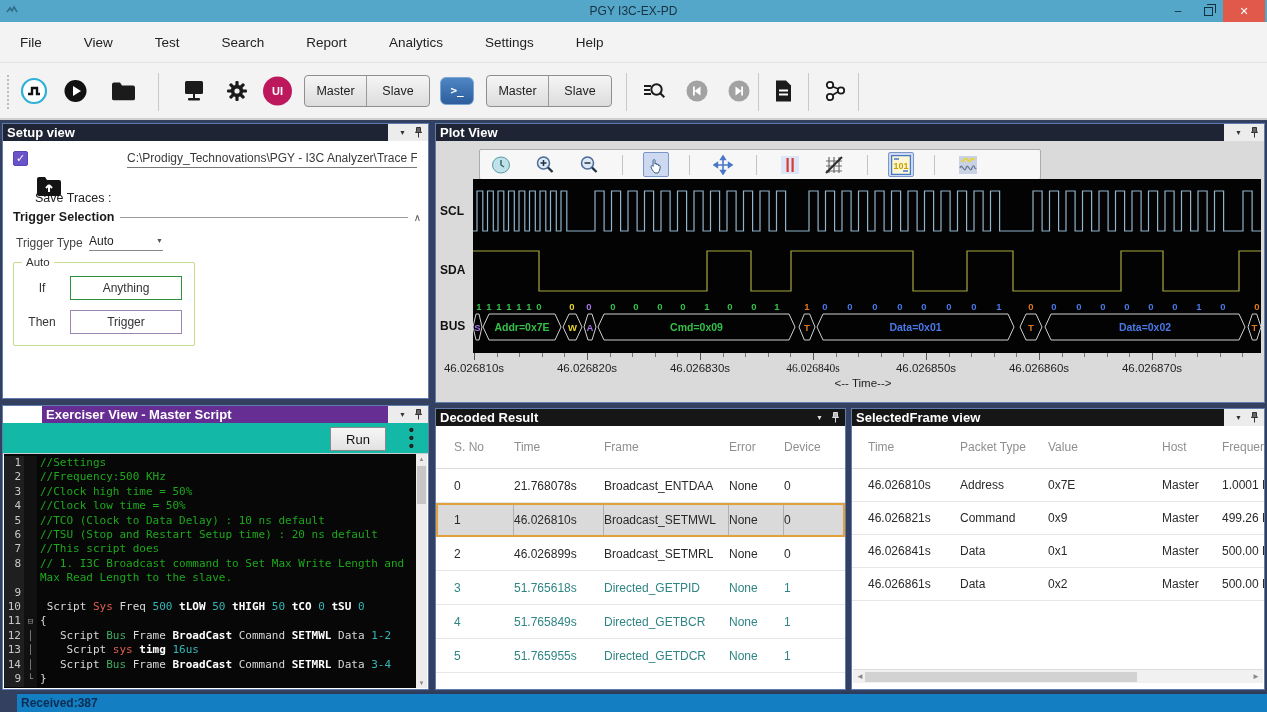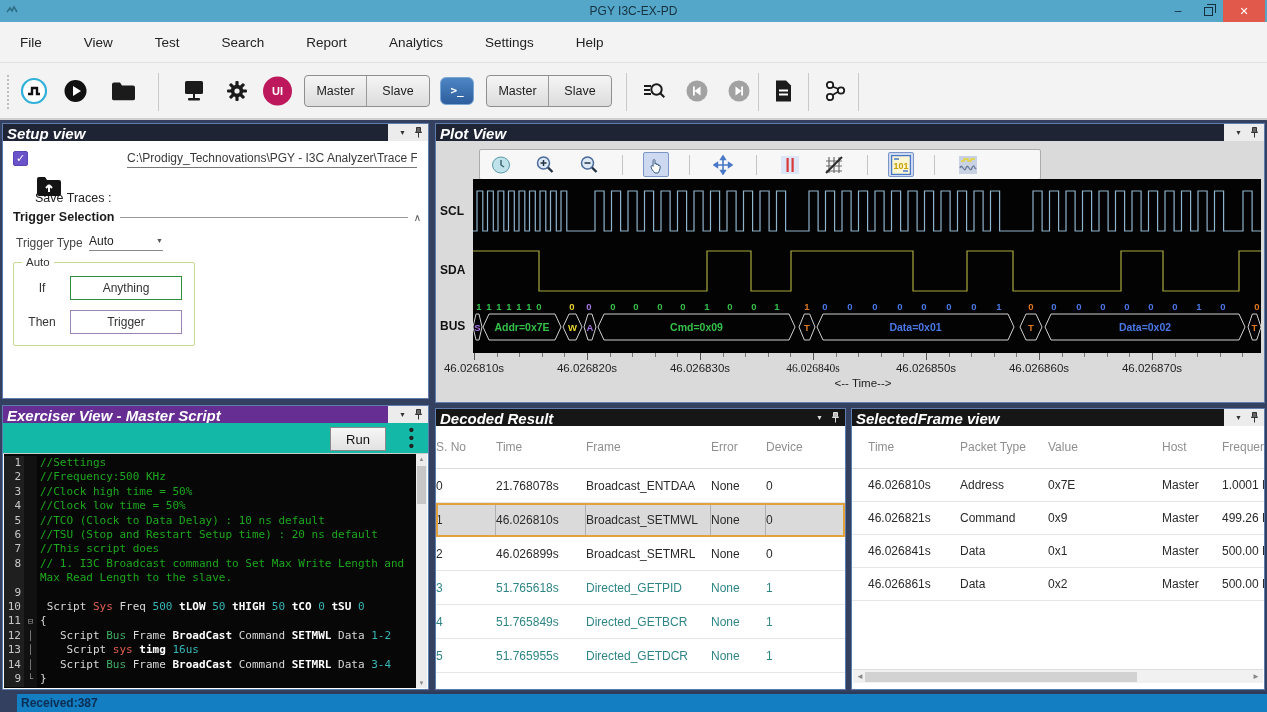--- a/index.html
+++ b/index.html
@@ -25,21 +25,21 @@
   .drag-dots { position:absolute; left:7px; top:12px; height:34px; width:3px; border-left:2px dotted #bdbdbd; }
   .seg-group { display:flex; border:1px solid #8f8f8f; border-radius:4px; overflow:hidden; background:linear-gradient(#f5f5f5,#dcdcdc); }
   .seg-btn { width:62px; height:30px; display:flex; align-items:center; justify-content:center; font-size:12.5px; color:#1d1d1d; border-right:1px solid #9a9a9a; }
   .seg-btn:last-child { border-right:none; }
   .ui-badge { width:29px; height:29px; border-radius:50%; background:#be185d; color:#fff; font-size:11px; font-weight:bold; display:flex; align-items:center; justify-content:center; }
   .term-btn { width:34px; height:28px; border-radius:6px; background:linear-gradient(#4e86c4,#2d5d9c); border:1px solid #7aa6d4; color:#fff; font-size:11px; font-weight:bold; display:flex; align-items:center; justify-content:center; font-family:"DejaVu Sans Mono",monospace; }
 
   
   .panel { position:absolute; background:#fff; border:1px solid #5f7cae; }
   .phdr { height:17px; display:flex; align-items:stretch; }
-  .phdr .ttl { flex:1; color:#fff; font-size:15px; font-weight:bold; padding:1px 0 0 4px;font-style:italic; }
+  .phdr .ttl { flex:1; color:#fff; font-size:13px; font-weight:bold; padding:1px 0 0 4px; }
   .phdr .hicons { width:40px; display:flex; align-items:center; justify-content:flex-end; gap:8px; padding-right:5px; background:#ececec; }
   .phdr .hicons.on-dark { background:transparent; }
   .hdd { font-size:7px; color:#333; }
   .on-dark .hdd { color:#ddd; }
   .hdr-dark { background:#1e2434; }
   .hdr-purple { background:#662d92; }
   .hdr-black { background:#161616; }
 
   
   #setup-panel { left:2px; top:123px; width:427px; height:276px; }
@@ -71,21 +71,21 @@
   .sig-lbl { position:absolute; left:4px; width:32px; font-size:12px; font-weight:bold; color:#111; }
   .wave-wrap { position:absolute; left:37px; top:55px; width:788px; height:174px; background:#030303; }
   .axis { position:absolute; left:37px; top:229px; width:788px; height:42px; }
   .tick { position:absolute; top:0; width:1px; background:#555; }
   .tick.major { height:7px; }
   .tick.minor { height:4px; background:#777; }
   .tick-lbl { position:absolute; top:9px; transform:translateX(-50%); font-size:11.5px; color:#222; white-space:nowrap; }
   .time-arrow { position:absolute; top:24px; left:390px; transform:translateX(-50%); font-size:11.5px; color:#222; }
 
   
-  #exer-panel { left:2px; top:405px; width:427px; height:285px; }
+  #exer-panel { left:2px; top:405px; width:427px; height:285px;padding-left:39px; }
   .run-strip { position:absolute; left:0; top:17px; width:100%; height:31px; background:#14b8a6; border-bottom:1px solid #ccc; }
   .run-btn { position:absolute; right:42px; top:4px; width:56px; height:24px; background:linear-gradient(#f6f6f6,#e2e2e2); border:1px solid #8a8a8a; font-size:13px; color:#111; display:flex; align-items:center; justify-content:center; }
   .kebab { position:absolute; right:14px; top:3px; font-size:15px; font-weight:bold; color:#222; letter-spacing:0; line-height:8px; text-align:center; }
   .editor { position:absolute; left:1px; top:48px; width:414px; height:234px; background:#070707; font-family:"DejaVu Sans Mono",monospace; font-size:11px; line-height:14.4px; overflow:hidden; padding-top:2px; }
   .crow { display:flex; }
   .lnum { width:20px; flex:0 0 20px; text-align:right; color:#c9c9c9; background:#1f1f1f; padding-right:3px; }
   .foldc { width:13px; flex:0 0 13px; color:#9a9a9a; text-align:center; background:#111; font-size:9px; line-height:14.4px; }
   .ctext { flex:1; white-space:pre-wrap; word-break:break-word; padding-left:3px; }
   .c-com { color:#1da81d; }
   .c-kw { color:#d8d8d8; }
@@ -95,21 +95,21 @@
   .c-num { color:#37b6b6; }
   .vscroll { position:absolute; right:1px; top:48px; width:11px; height:234px; background:#ececec; }
   .vscroll .arr { position:absolute; left:0; width:11px; font-size:6px; color:#888; text-align:center; }
   .vscroll .thumb { position:absolute; left:1px; top:12px; width:9px; height:38px; background:#c6c6c6; }
 
   
   #decoded-panel { left:435px; top:408px; width:411px; height:282px; }
   #selframe-panel { left:851px; top:408px; width:414px; height:282px; overflow:hidden; }
   .thead { display:grid; align-items:center; height:43px; color:#8f8f8f; font-size:12px; border-bottom:1px solid #dcdcdc; }
   .trow { display:grid; align-items:center; height:34px; font-size:12px; color:#2a2a2a; border-bottom:1px solid #e6e6e6; }
-  .dr-grid { grid-template-columns:60px 90px 125px 55px 50px; }
+  .dr-grid { grid-template-columns:60px 90px 125px 55px 50px; padding-left:18px; }
   .sf-grid { grid-template-columns:92px 88px 114px 60px 80px; padding-left:16px; }
   .trow.teal { color:#2f8585; }
   .trow.sel-row { background:#dadada; outline:2px solid #E2A13B; outline-offset:-2px; }
   .trow.sel-row > div { border-right:1px solid #b0b0b0; height:100%; display:flex; align-items:center; }
   .trow.sel-row > div:last-child { border-right:none; }
   .sf-rows .trow { height:33px; }
   .hscroll { position:absolute; left:1px; bottom:6px; width:410px; height:14px; background:#f1f1f1; border-top:1px solid #ddd; }
   .hscroll .arr { position:absolute; top:2px; font-size:8px; color:#888; }
   .hscroll .thumb { position:absolute; left:12px; top:2px; height:10px; width:272px; background:#d2d2d2; }
 

